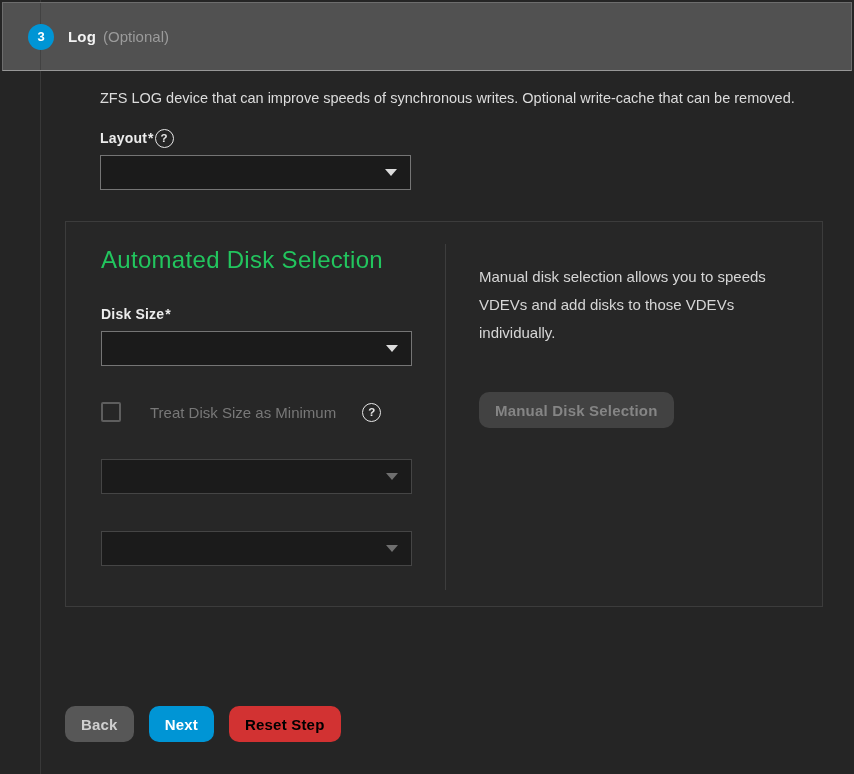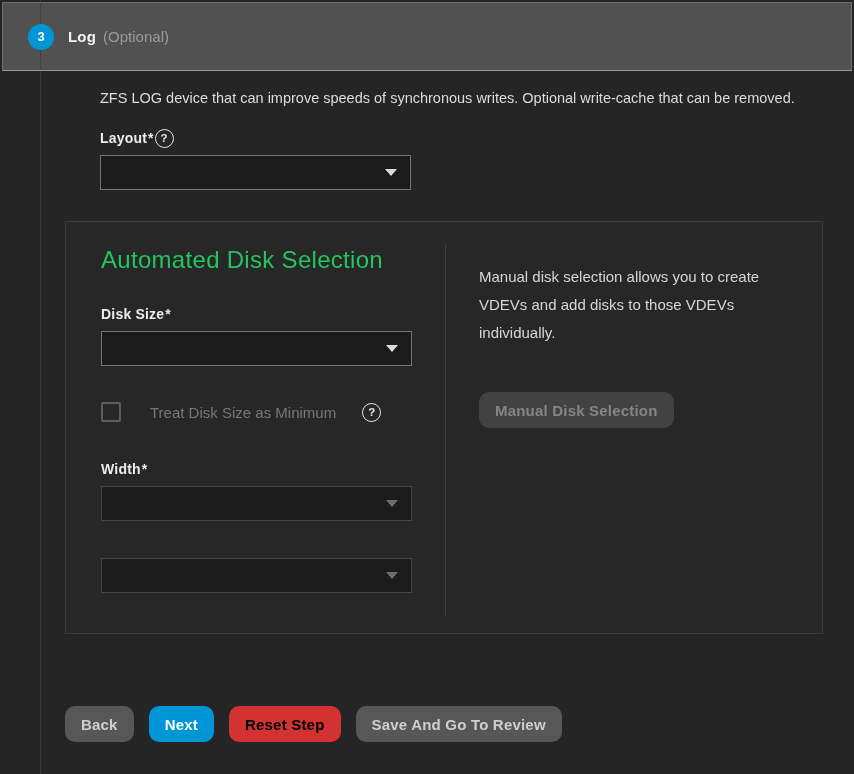--- a/index.html
+++ b/index.html
@@ -138,47 +138,41 @@
           </div>
         </div>
 
         <div class="checkbox-row">
           <span class="checkbox"></span>
           <span class="checkbox-label">Treat Disk Size as Minimum</span>
           <span class="help-icon">?</span>
         </div>
 
         <div class="field-block gap-lg">
-          <div class="field-label-row">
-            <span>
-              <span class="field-label">Width</span><span class="req">*</span>
-            </span>
-          </div>
           <div class="select disabled">
             <span class="select-value"></span>
             <span class="caret"></span>
           </div>
         </div>
 
         <div class="field-block gap-lg">
           <div class="select disabled">
             <span class="select-value"></span>
             <span class="caret"></span>
           </div>
         </div>
       </div>
 
       <div class="panel-divider"></div>
 
       <div class="panel-right">
-        <p class="adv-text">Manual disk selection allows you to create VDEVs and add disks to those VDEVs individually.</p>
+        <p class="adv-text">Manual disk selection allows you to speeds VDEVs and add disks to those VDEVs individually.</p>
         <button class="btn btn-disabled">Manual Disk Selection</button>
       </div>
     </div>
   </div>
 
   <div class="actions">
     <button class="btn btn-gray">Back</button>
     <button class="btn btn-blue">Next</button>
     <button class="btn btn-red">Reset Step</button>
-    <button class="btn btn-gray">Save And Go To Review</button>
   </div>
 </div>
 
 </body></html>

